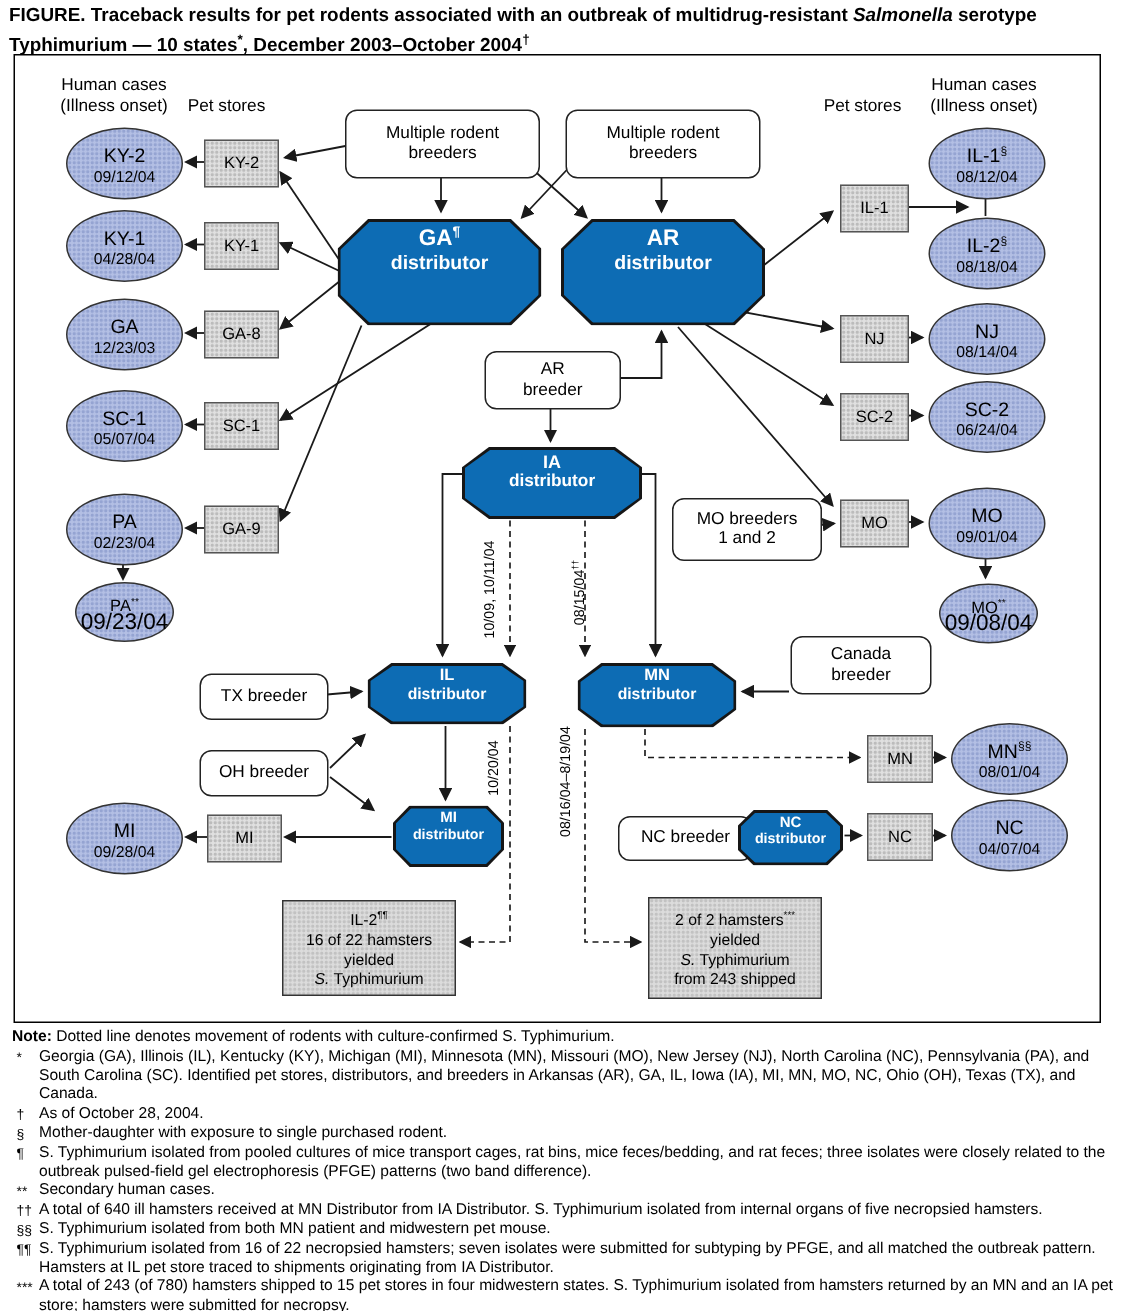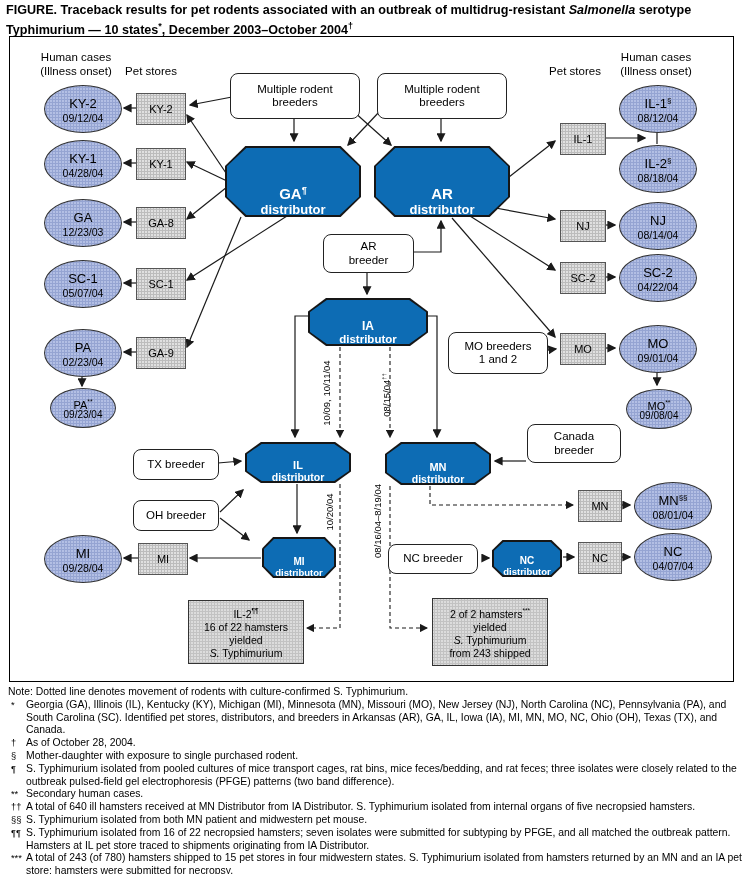--- a/index.html
+++ b/index.html
@@ -10,54 +10,54 @@
   .frame{position:absolute;left:9px;top:36px;width:723px;height:644px;border:1px solid #000;z-index:0}
   #arrows{position:absolute;left:0;top:0;z-index:1;pointer-events:none}
   .hdr{position:absolute;z-index:2;font-size:11.5px;line-height:14px;text-align:center}
   .ell{position:absolute;z-index:2;width:76px;height:46px;border:1.4px solid #333;border-radius:50%;
        background-color:#b3bfe4;background-image:radial-gradient(#95a4d2 1px,transparent 1.3px);background-size:3px 3px;
        display:flex;flex-direction:column;align-items:center;justify-content:center;text-align:center}
   .ell .l1{font-size:13px;line-height:14px}
   .ell .l2{font-size:10.5px;line-height:12px}
   .ell.sm{width:64px;height:38px}
   .ell.sm .l1{font-size:11px;line-height:12px}
-  .ell.sm .l2{font-size:10px;line-height:10px}
+  .ell.sm .l2{font-size:15px;line-height:10px}
   .pbox{position:absolute;z-index:2;border:1.3px solid #555;background-color:#e0e0e0;
         background-image:radial-gradient(#bcbcbc 1px,transparent 1.3px);background-size:3px 3px;
         display:flex;align-items:center;justify-content:center;font-size:11px}
   .wbox{position:absolute;z-index:2;border:1.4px solid #222;border-radius:8px;background:#fff;
         display:flex;flex-direction:column;align-items:center;justify-content:center;
         font-size:11.5px;line-height:13.5px;text-align:center}
   .nbox{position:absolute;z-index:2;border:1.2px solid #333;background-color:#dcdcdc;
         background-image:radial-gradient(#c2c2c2 1px,transparent 1.3px);background-size:3px 3px;
         display:flex;flex-direction:column;align-items:center;justify-content:center;
         font-size:10.5px;line-height:13px;text-align:center}
   .oct{position:absolute;z-index:2}
   .oct .bg{position:absolute;inset:0;background:#161616;
            clip-path:polygon(15% 0%,85% 0%,100% 28%,100% 72%,85% 100%,15% 100%,0% 72%,0% 28%)}
   .oct .fg{position:absolute;inset:1.7px;background:#0d6cb4;
            clip-path:polygon(15% 0%,85% 0%,100% 28%,100% 72%,85% 100%,15% 100%,0% 72%,0% 28%)}
-  .oct .txt{position:absolute;inset:0;display:flex;flex-direction:column;align-items:center;justify-content:flex-end;
+  .oct .txt{position:absolute;inset:0;display:flex;flex-direction:column;align-items:center;justify-content:flex-start;
             color:#fff;font-weight:bold;text-align:center}
   .oct .t1{font-size:15px;line-height:17px}
   .oct .t2{font-size:13px;line-height:15px}
   .oct.md .t1{font-size:12px;line-height:13px}
   .oct.md .t2{font-size:11.5px;line-height:13px}
   .oct.smd .t1{font-size:11px;line-height:12px}
   .oct.smd .t2{font-size:10.5px;line-height:12px}
   .oct.xs .t1{font-size:10px;line-height:11px}
   .oct.xs .t2{font-size:9.5px;line-height:11px}
   .vlab{position:absolute;z-index:2;font-size:9.5px;height:12px;line-height:12px;white-space:nowrap;
         text-align:center;transform:rotate(-90deg);transform-origin:center}
   sup{font-size:0.62em}
   .fnotes{position:absolute;left:8px;top:686px;width:734px;font-size:10.4px;line-height:12.8px;z-index:2}
   .fn{display:flex}
   .fn .sym{flex:none;width:18px;padding-left:3px;box-sizing:border-box;font-size:9.3px}
   .fn .txt{flex:1}
-  .b{font-weight:normal}
+  .b{font-weight:bold}
   i{}
 </style>
 </head>
 <body>
 
 <div class="title"><span>FIGURE. Traceback results for pet rodents associated with an outbreak of multidrug-resistant </span><i>Salmonella</i><span> serotype Typhimurium — 10 states</span><sup>*</sup><span>, December 2003–October 2004</span><sup>†</sup></div>
 
 <div class="frame"></div>
 
 <svg id="arrows" width="748" height="874" viewBox="0 0 748 874">
@@ -204,21 +204,21 @@
 <div class="ell" style="left:619px;top:145px">
     <div class="l1"><span>IL-2</span><sup>§</sup></div>
     <div class="l2">08/18/04</div>
   </div>
 <div class="ell" style="left:619px;top:202px">
     <div class="l1"><span>NJ</span><sup></sup></div>
     <div class="l2">08/14/04</div>
   </div>
 <div class="ell" style="left:619px;top:254px">
     <div class="l1"><span>SC-2</span><sup></sup></div>
-    <div class="l2">04/22/04</div>
+    <div class="l2">06/24/04</div>
   </div>
 <div class="ell" style="left:619px;top:325px">
     <div class="l1"><span>MO</span><sup></sup></div>
     <div class="l2">09/01/04</div>
   </div>
 <div class="ell sm" style="left:626px;top:389px">
     <div class="l1"><span>MO</span><sup>**</sup></div>
     <div class="l2">09/08/04</div>
   </div>
 <div class="ell" style="left:634px;top:482px">
@@ -249,21 +249,21 @@
 <div class="wbox" style="left:133px;top:449px;width:84px;height:29px">
     <div>TX breeder</div>
   </div>
 <div class="wbox" style="left:133px;top:500px;width:84px;height:29px">
     <div>OH breeder</div>
   </div>
 <div class="wbox" style="left:527px;top:424px;width:92px;height:37px">
     <div>Canada</div>
     <div>breeder</div>
   </div>
-<div class="wbox" style="left:388px;top:544px;width:88px;height:28px">
+<div class="wbox" style="left:412px;top:544px;width:88px;height:28px">
     <div>NC breeder</div>
   </div>
 
 <div class="oct" style="left:225px;top:146px;width:136px;height:71px">
     <div class="bg"></div>
     <div class="fg"></div>
     <div class="txt">
       <div class="t1"><span>GA</span><sup>¶</sup></div>
       <div class="t2">distributor</div>
     </div>

